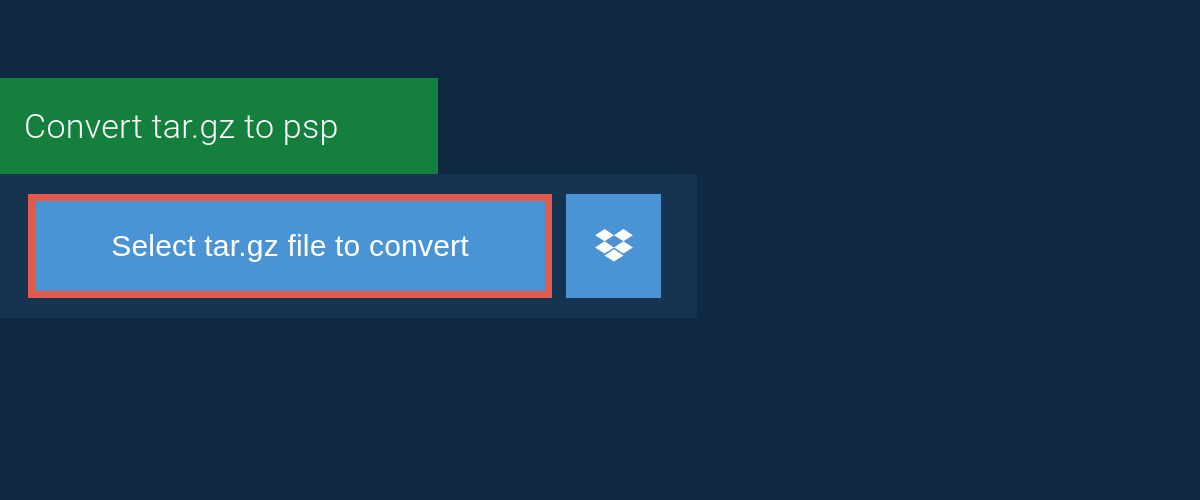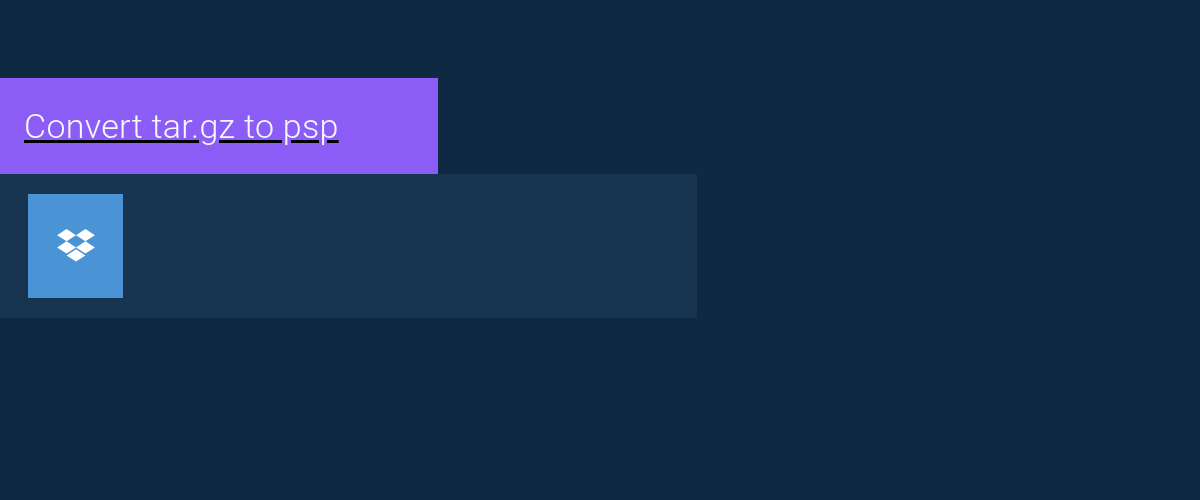--- a/index.html
+++ b/index.html
@@ -8,27 +8,26 @@
       box-sizing: border-box;
     }
     body {
       width: 1200px;
       height: 500px;
       background: #0f2943;
       font-family: -apple-system, BlinkMacSystemFont, "Segoe UI", Roboto, Helvetica, Arial, sans-serif;
       overflow: hidden;
     }
     .header-tab {
-      background: #8b5cf6;
+      background: #15803d;
       display: inline-block;
       padding: 28px 48px 28px 24px;
       margin-top: 78px;
       margin-left: 0;
       width: 438px;
-      text-decoration: underline;
     }
     .header-title {
       color: #f5f7fa;
       font-size: 34px;
       font-weight: 300;
       letter-spacing: 0.3px;
     }
     .main-panel {
       background: #163450;
       padding: 20px 20px 20px 28px;
@@ -72,20 +71,23 @@
 </head>
 <body>
 
 
 
 <div class="header-tab">
   <h1 class="header-title">Convert tar.gz to psp</h1>
 </div>
 
 <div class="main-panel">
+  <div class="select-button-wrapper">
+    <button class="select-button">Select tar.gz file to convert</button>
+  </div>
   <button class="dropbox-button">
     <svg class="dropbox-icon" viewBox="0 0 40 36">
       <path d="M10 0 L20 6.5 L10 13 L0 6.5 Z M30 0 L40 6.5 L30 13 L20 6.5 Z M0 19.5 L10 13 L20 19.5 L10 26 Z M20 19.5 L30 13 L40 19.5 L30 26 Z M10 28 L20 21.5 L30 28 L20 34.5 Z"></path>
     </svg>
   </button>
 </div>
 
 
 
 

